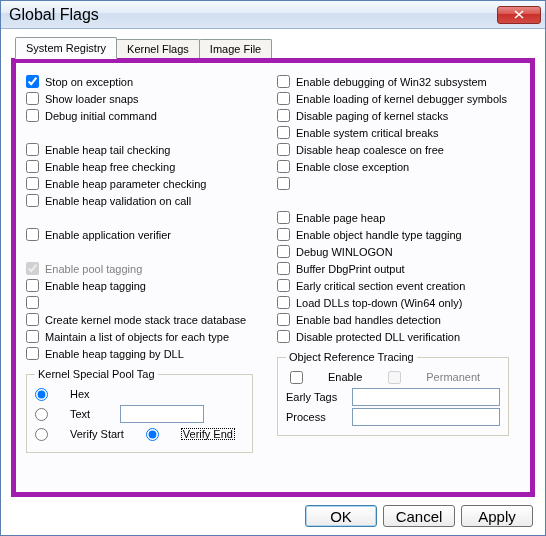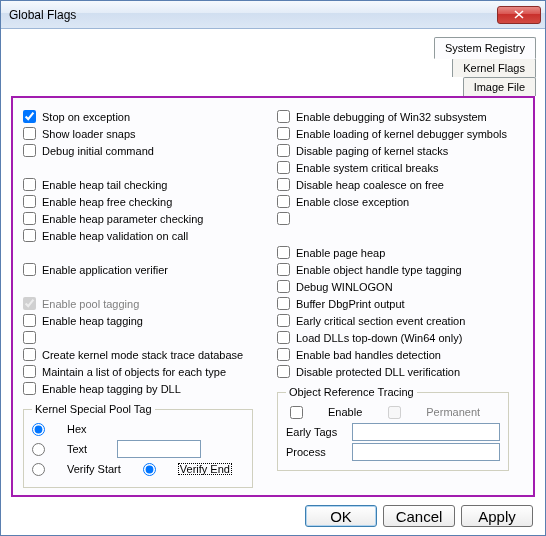--- a/index.html
+++ b/index.html
@@ -15,21 +15,21 @@
   }
   .titlebar {
     height: 28px;
     background: linear-gradient(to bottom, #f5f9fd 0%, #e3ecf7 45%, #d1dff0 46%, #dce7f5 100%);
     border-bottom: 1px solid #9db6d6;
     display: flex;
     align-items: center;
     padding: 0 4px 0 8px;
     color: #000;
   }
-  .titlebar .title { flex: 1; font-size: 12px; }
+  .titlebar .title { flex: 1; font-size: 16px; }
   .close-btn {
     width: 44px; height: 18px;
     background: linear-gradient(to bottom,#e68a85 0%, #d9534f 45%, #c9302c 46%, #d24a42 100%);
     border: 1px solid #8b2b27;
     border-radius: 3px;
     color: #fff;
     display: flex; align-items: center; justify-content: center;
     font-size: 11px;
     cursor: pointer;
   }
@@ -37,42 +37,41 @@
     padding: 8px 10px 8px 10px;
     background: #fff;
     height: calc(100% - 28px);
     display: flex;
     flex-direction: column;
   }
   .tabstrip {
     display: flex;
     align-items: flex-end;
     margin-left: 4px;
-    flex-direction: column;
   }
   .tab {
     padding: 3px 10px 3px 10px;
     border: 1px solid #919b9c;
     border-bottom: none;
     background: #f5f4f0;
     margin-right: -1px;
     border-radius: 2px 2px 0 0;
     position: relative;
     cursor: pointer;
   }
   .tab.active {
     background: #fcfcfe;
     z-index: 2;
     border-bottom: 1px solid #fcfcfe;
     margin-bottom: -1px;
     padding-top: 4px;
     padding-bottom: 4px;
   }
   .tabpanel {
-    border: 2px solid #a21caf;
+    border: 5px solid #a21caf;
     background: #fcfcfe;
     flex: 1;
     padding: 10px 10px 6px 10px;
     position: relative;
   }
   .cols {
     display: flex;
     gap: 8px;
   }
   .col { flex: 1; min-width: 0; }

